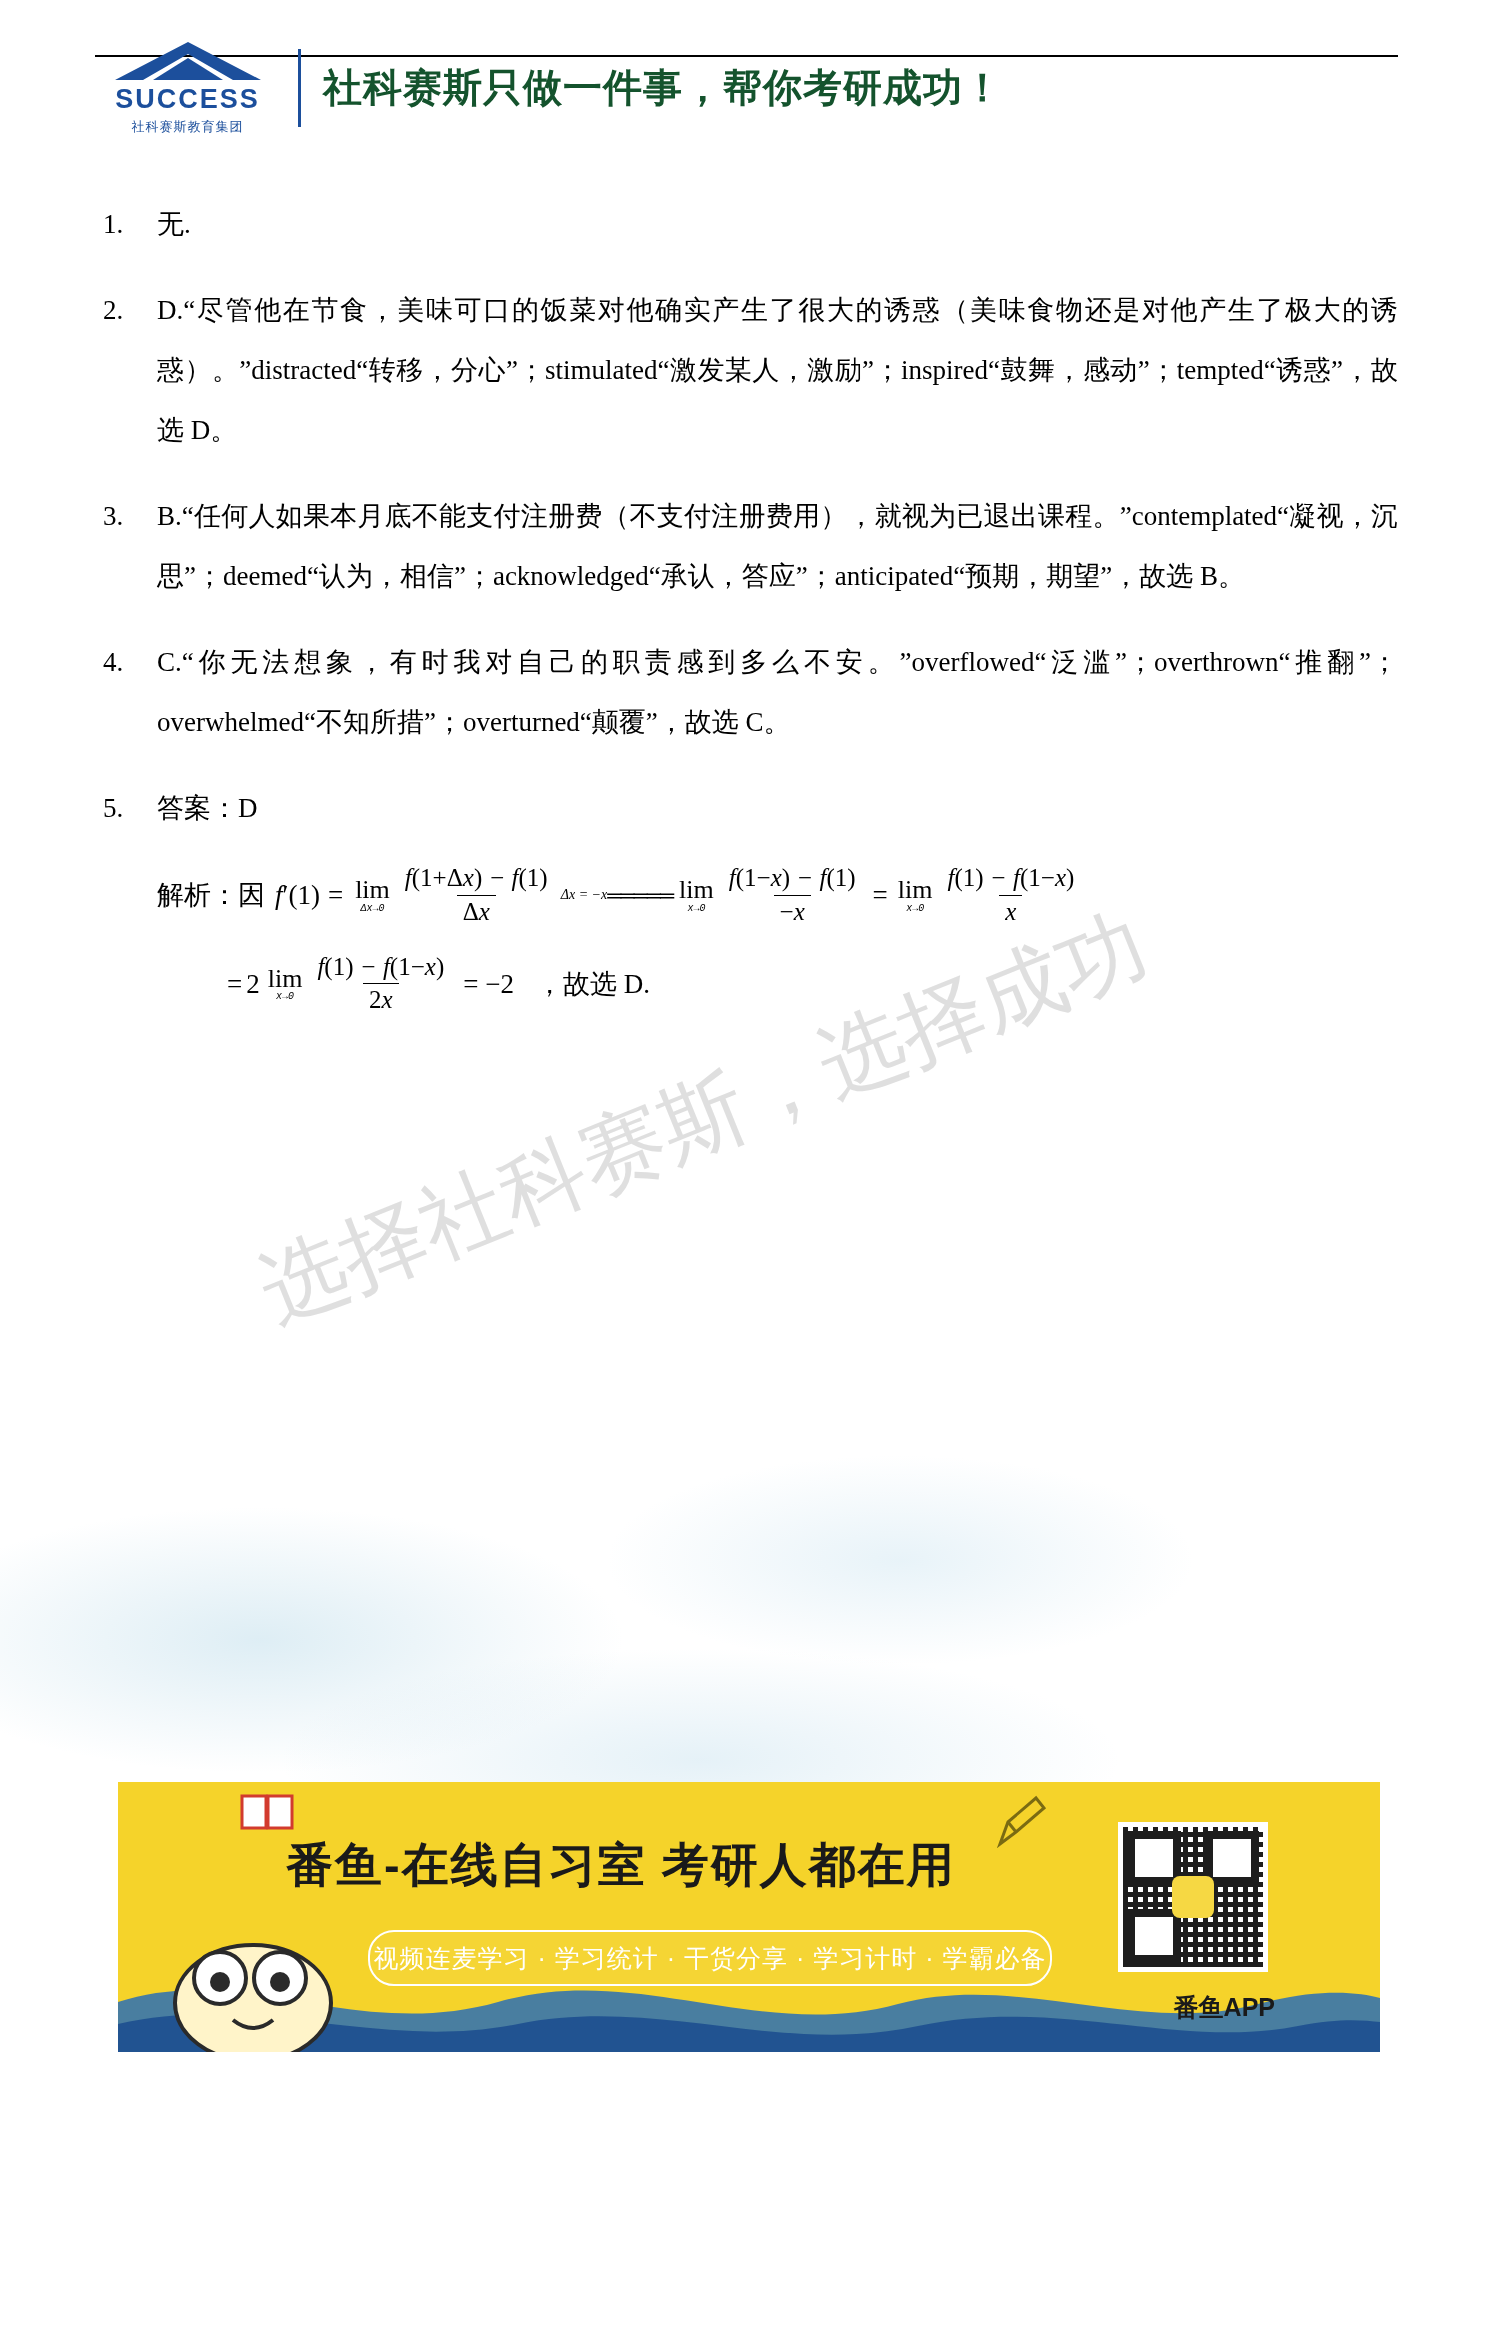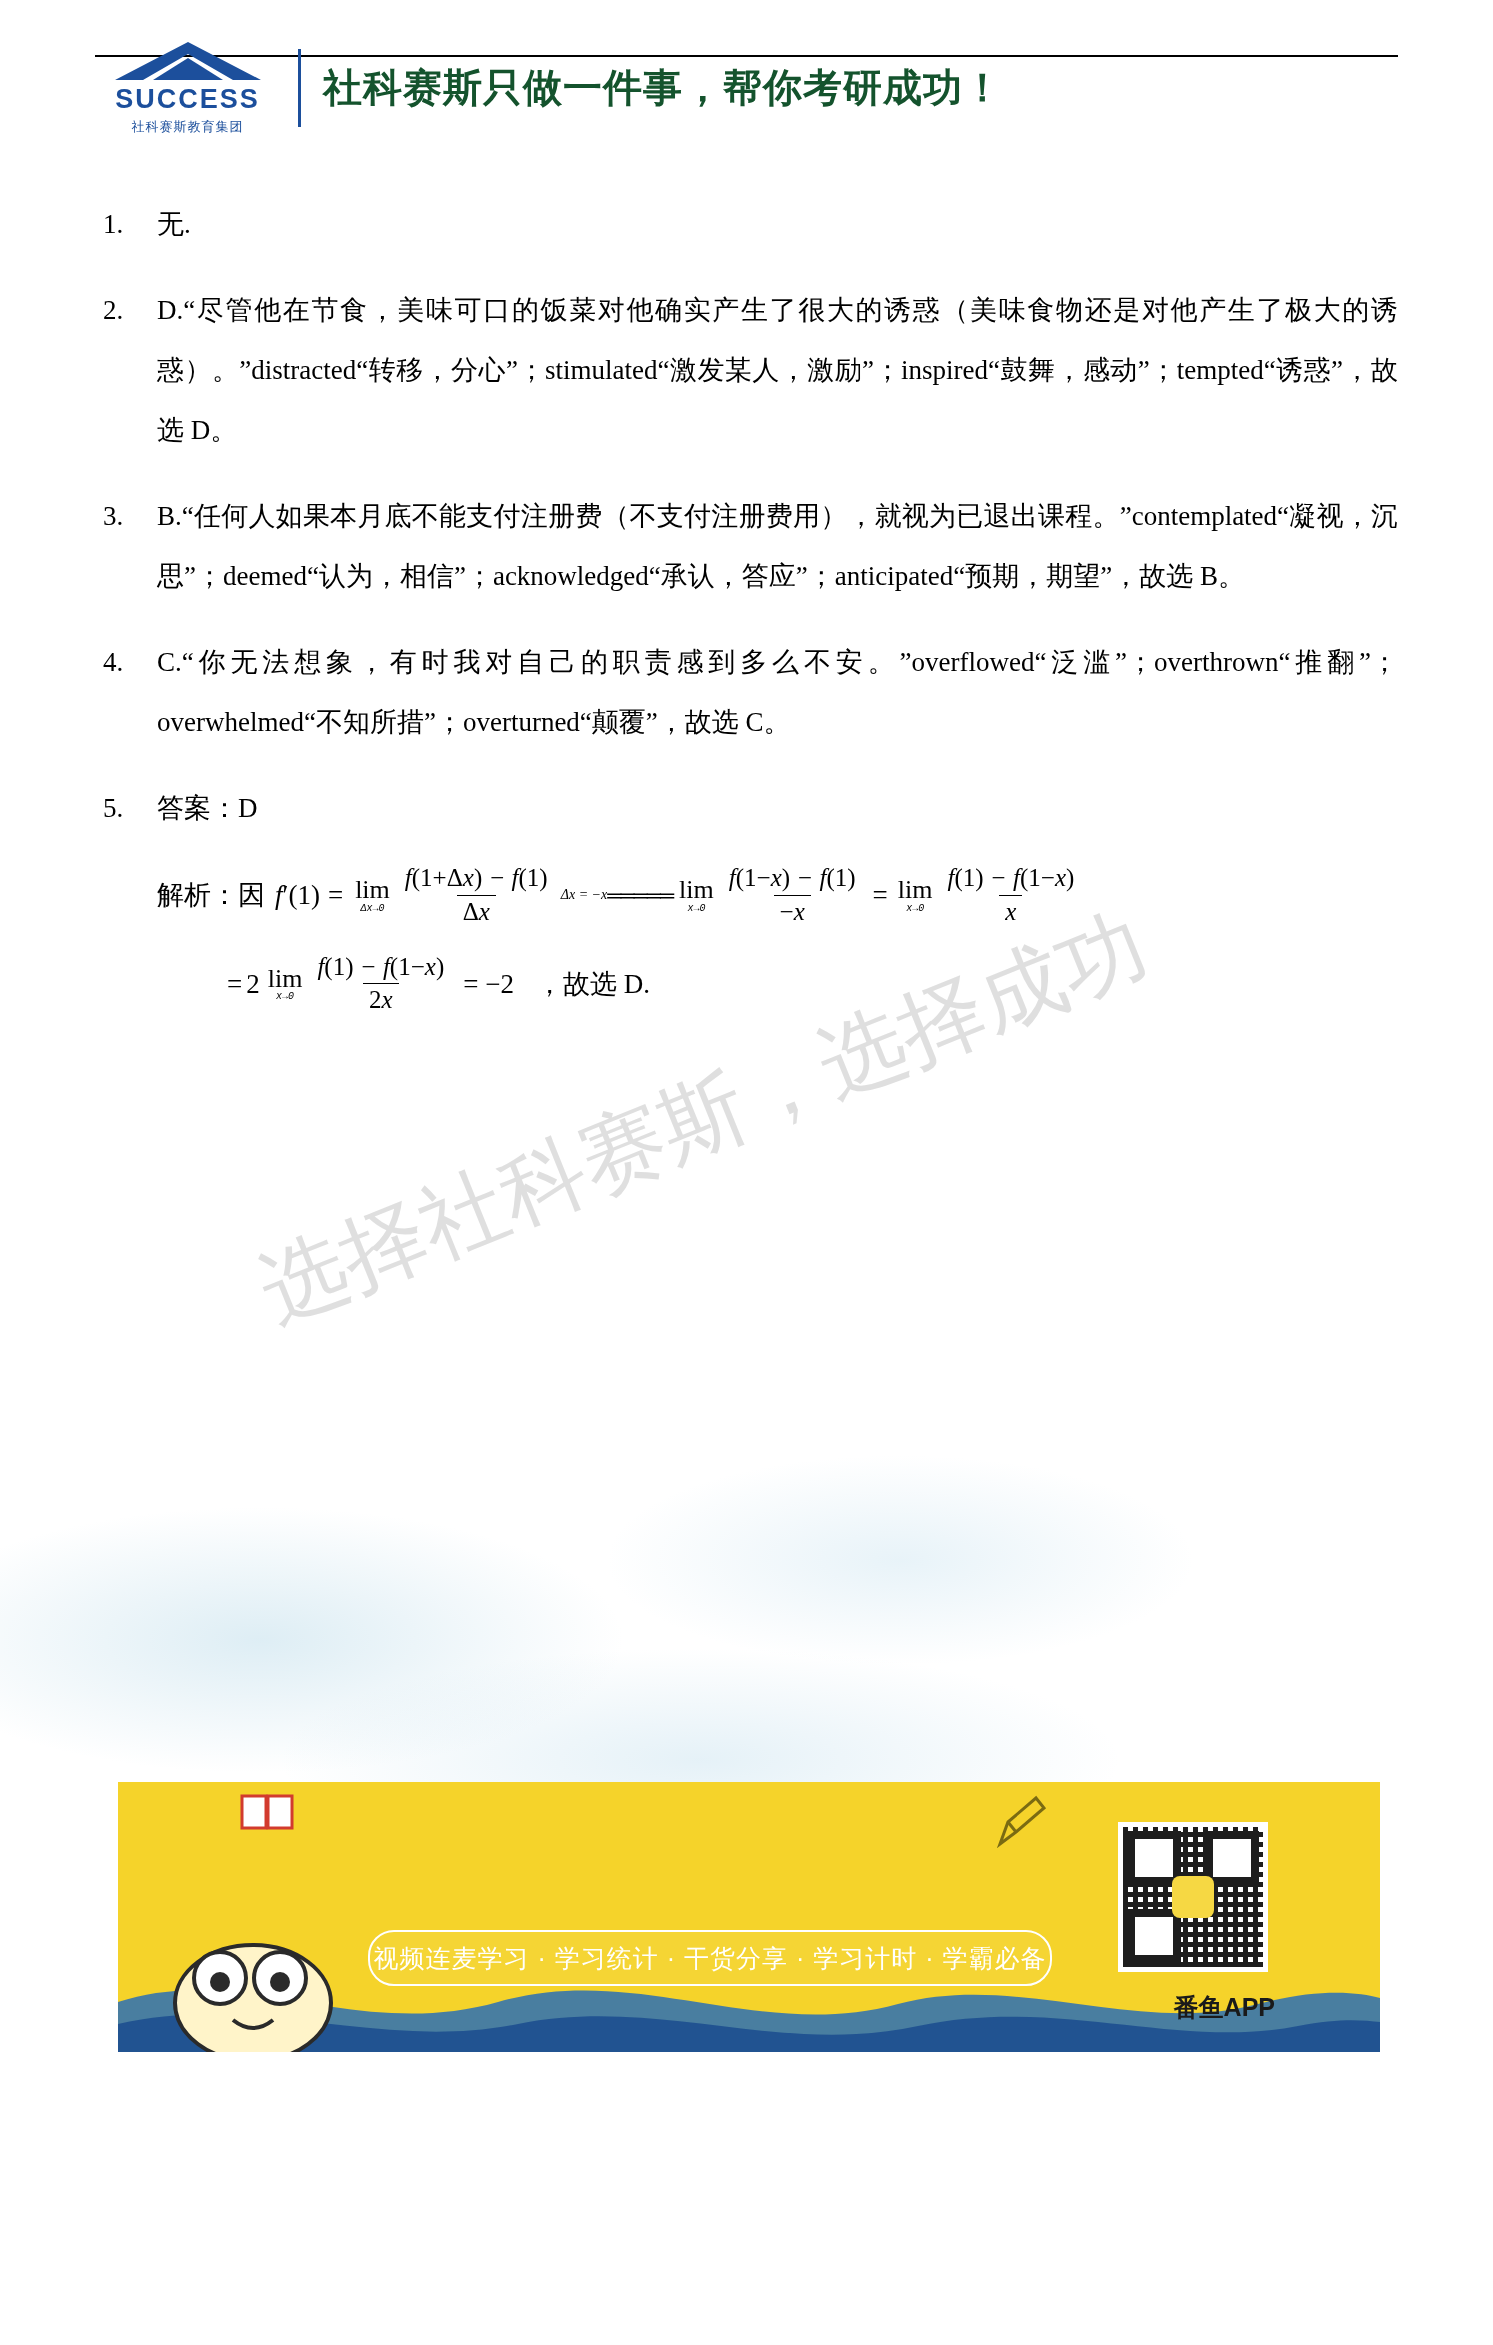--- a/index.html
+++ b/index.html
@@ -438,20 +438,21 @@
       <rect x="4" y="6" width="24" height="32" fill="#ffffff" stroke="#d23b2e" stroke-width="3"></rect>
       <rect x="30" y="6" width="24" height="32" fill="#ffffff" stroke="#d23b2e" stroke-width="3"></rect>
       <line x1="29" y1="6" x2="29" y2="38" stroke="#d23b2e" stroke-width="3"></line>
     </svg>
 
     <svg class="pencil" viewBox="0 0 60 60">
       <polygon points="10,52 18,30 46,6 54,16 26,40" fill="none" stroke="#7a6b12" stroke-width="3"></polygon>
       <line x1="18" y1="30" x2="26" y2="40" stroke="#7a6b12" stroke-width="3"></line>
     </svg>
 
+    <div class="banner-title">番鱼-在线自习室 考研人都在用</div>
     <div class="banner-sub">视频连麦学习 · 学习统计 · 干货分享 · 学习计时 · 学霸必备</div>
 
     <svg class="fish" viewBox="0 0 190 150">
       <ellipse cx="95" cy="95" rx="78" ry="58" fill="#fff4c9" stroke="#2a2a2a" stroke-width="4"></ellipse>
       <circle cx="62" cy="70" r="26" fill="#ffffff" stroke="#2a2a2a" stroke-width="4"></circle>
       <circle cx="122" cy="70" r="26" fill="#ffffff" stroke="#2a2a2a" stroke-width="4"></circle>
       <circle cx="62" cy="74" r="10" fill="#2a2a2a"></circle>
       <circle cx="122" cy="74" r="10" fill="#2a2a2a"></circle>
       <path d="M75,112 Q95,128 115,112" fill="none" stroke="#2a2a2a" stroke-width="4"></path>
     </svg>

